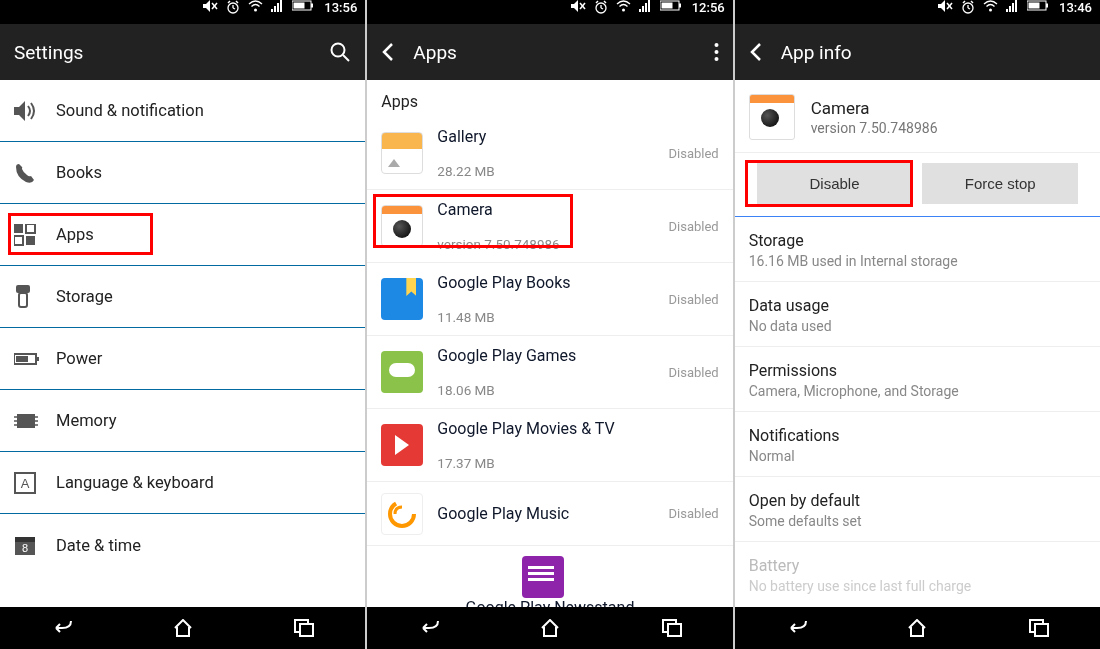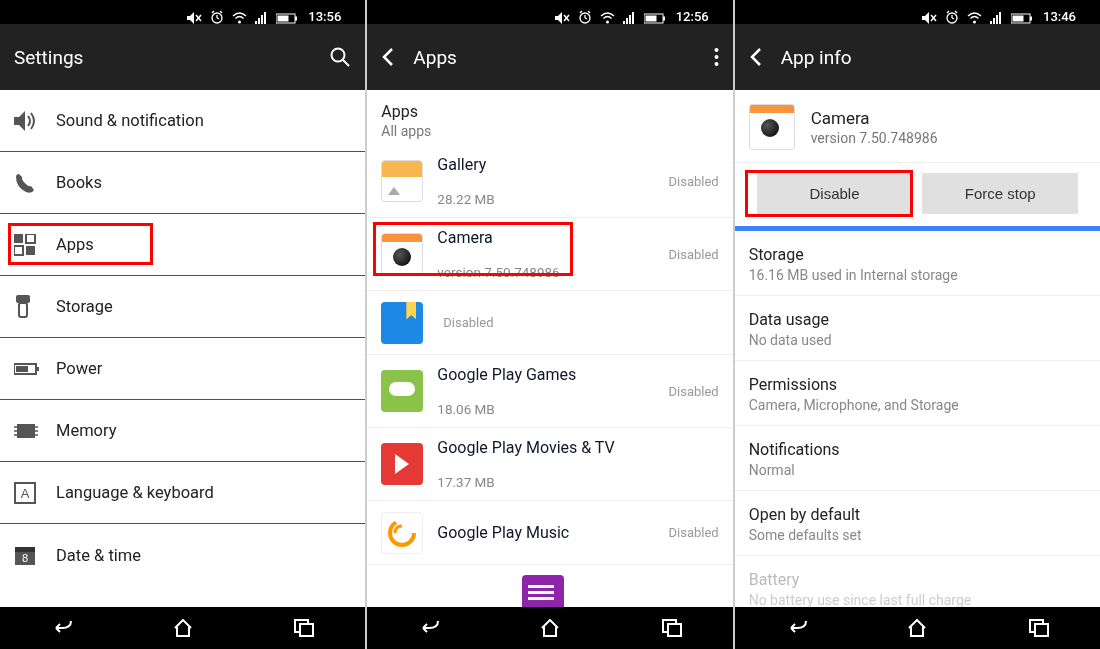--- a/index.html
+++ b/index.html
@@ -1,21 +1,21 @@
 <!DOCTYPE html>
 <html><head>
 <meta charset="utf-8">
 <style>
   * { box-sizing: border-box; margin: 0; padding: 0; }
   body { font-family: Roboto, Arial, sans-serif; background: #fff; }
   .container { display: flex; width: 1100px; height: 649px; gap: 2px; background: #ccc; }
   .phone { width: 366px; background: #fff; display: flex; flex-direction: column; position: relative; }
-  .status-bar { height: 24px; background: #000; color: #fff; display: flex; justify-content: flex-end; align-items: flex-end; padding: 0 24px; font-size: 12px; gap: 8px; }
+  .status-bar { height: 24px; background: #000; color: #fff; display: flex; justify-content: flex-end; align-items: flex-start; padding: 0 8px; font-size: 12px; gap: 8px; }
   .status-bar .time { margin-left: 2px; font-weight: 500; font-size: 13px; }
-  .app-bar { height: 66px; background: #222; color: #fff; display: flex; align-items: center; padding: 0 14px; font-size: 19px; }
+  .app-bar { height: 56px; background: #222; color: #fff; display: flex; align-items: center; padding: 0 14px; font-size: 19px; }
   .app-bar .back { margin-right: 18px; display:flex; align-items:center; }
   .app-bar .title { flex: 1; font-weight: 400; }
   .app-bar .action { margin-left: auto; }
   .content { flex: 1; overflow: hidden; background: #fff; }
   
   .list-item { display: flex; align-items: center; padding: 16px 14px; border-bottom: 1px solid #0369a1; min-height: 62px; position: relative; }
   .list-item .icon-slot { width: 42px; display: flex; justify-content: flex-start; }
   .list-item .label { font-size: 16.5px; color: #222; }
   
   .highlight { position: absolute; border: 3px solid #ff0000; pointer-events: none; z-index: 10; }
@@ -29,21 +29,21 @@
   .app-row .app-text { flex: 1; }
   .app-row .app-name { font-size: 16px; color: #0f172a; }
   .app-row .app-sub { font-size: 13.5px; color: #888; margin-top: 17px; }
   .app-row .app-status { font-size: 13px; color: #999; margin-left:6px; text-align:right; }
   
   .info-header { display: flex; align-items: center; padding: 14px 14px 12px; border-bottom: 1px solid #eee; }
   .info-header .app-icon { width: 46px; height: 46px; margin-right: 16px; }
   .info-header .app-name { font-size: 17px; color: #222; }
   .info-header .app-sub { font-size: 14px; color: #777; margin-top: 2px; }
   
-  .btn-row { display: flex; gap: 10px; padding: 10px 22px 12px; border-bottom: 5px solid #3b82f6; position: relative; }
+  .btn-row { display: flex; gap: 10px; padding: 10px 22px 12px; border-bottom: 1px solid #3b82f6; position: relative; }
   .btn { flex: 1; background: #e0e0e0; border: none; padding: 12px 0; font-size: 15px; color: #333; text-align: center; }
   
   .info-item { padding: 14px 14px 12px; border-bottom: 1px solid #eee; }
   .info-item .ii-title { font-size: 16px; color: #222; }
   .info-item .ii-sub { font-size: 14px; color: #888; margin-top: 3px; }
   .info-item.disabled .ii-title { color: #bbb; }
   .info-item.disabled .ii-sub { color: #ccc; }
   
   .nav-bar { height: 42px; background: #000; display: flex; justify-content: space-around; align-items: center; }
   .nav-bar .nav-btn { color: #fff; width: 60px; display:flex; justify-content:center; }
@@ -279,41 +279,44 @@
           <svg width="5" height="20" viewBox="0 0 5 20">
             <circle cx="2.5" cy="3" r="2" fill="#fff"></circle>
             <circle cx="2.5" cy="10" r="2" fill="#fff"></circle>
             <circle cx="2.5" cy="17" r="2" fill="#fff"></circle>
           </svg>
         </span>
     </div>
     <div class="content">
       <div class="section-header">
         <div class="sh-title">Apps</div>
-        <div class="sh-sub">All apps</div>
       </div>
       <div class="app-row">
         <div class="app-icon ic-gallery"></div>
         <div class="app-text">
           <div class="app-name">Gallery</div>
           <div class="app-sub">28.22 MB</div>
         </div>
         <div class="app-status">Disabled</div>
       </div>
       <div class="app-row" style="position:relative;">
         <div class="highlight" style="top:4px; left:6px; width:200px; height:54px;"></div>
         <div class="app-icon ic-camera"></div>
         <div class="app-text">
           <div class="app-name">Camera</div>
           <div class="app-sub">version 7.50.748986</div>
         </div>
         <div class="app-status">Disabled</div>
       </div>
       <div class="app-row">
         <div class="app-icon ic-books"></div>
+        <div class="app-text">
+          <div class="app-name">Google Play Books</div>
+          <div class="app-sub">11.48 MB</div>
+        </div>
         <div class="app-status">Disabled</div>
       </div>
       <div class="app-row">
         <div class="app-icon ic-games"></div>
         <div class="app-text">
           <div class="app-name">Google Play Games</div>
           <div class="app-sub">18.06 MB</div>
         </div>
         <div class="app-status">Disabled</div>
       </div>

